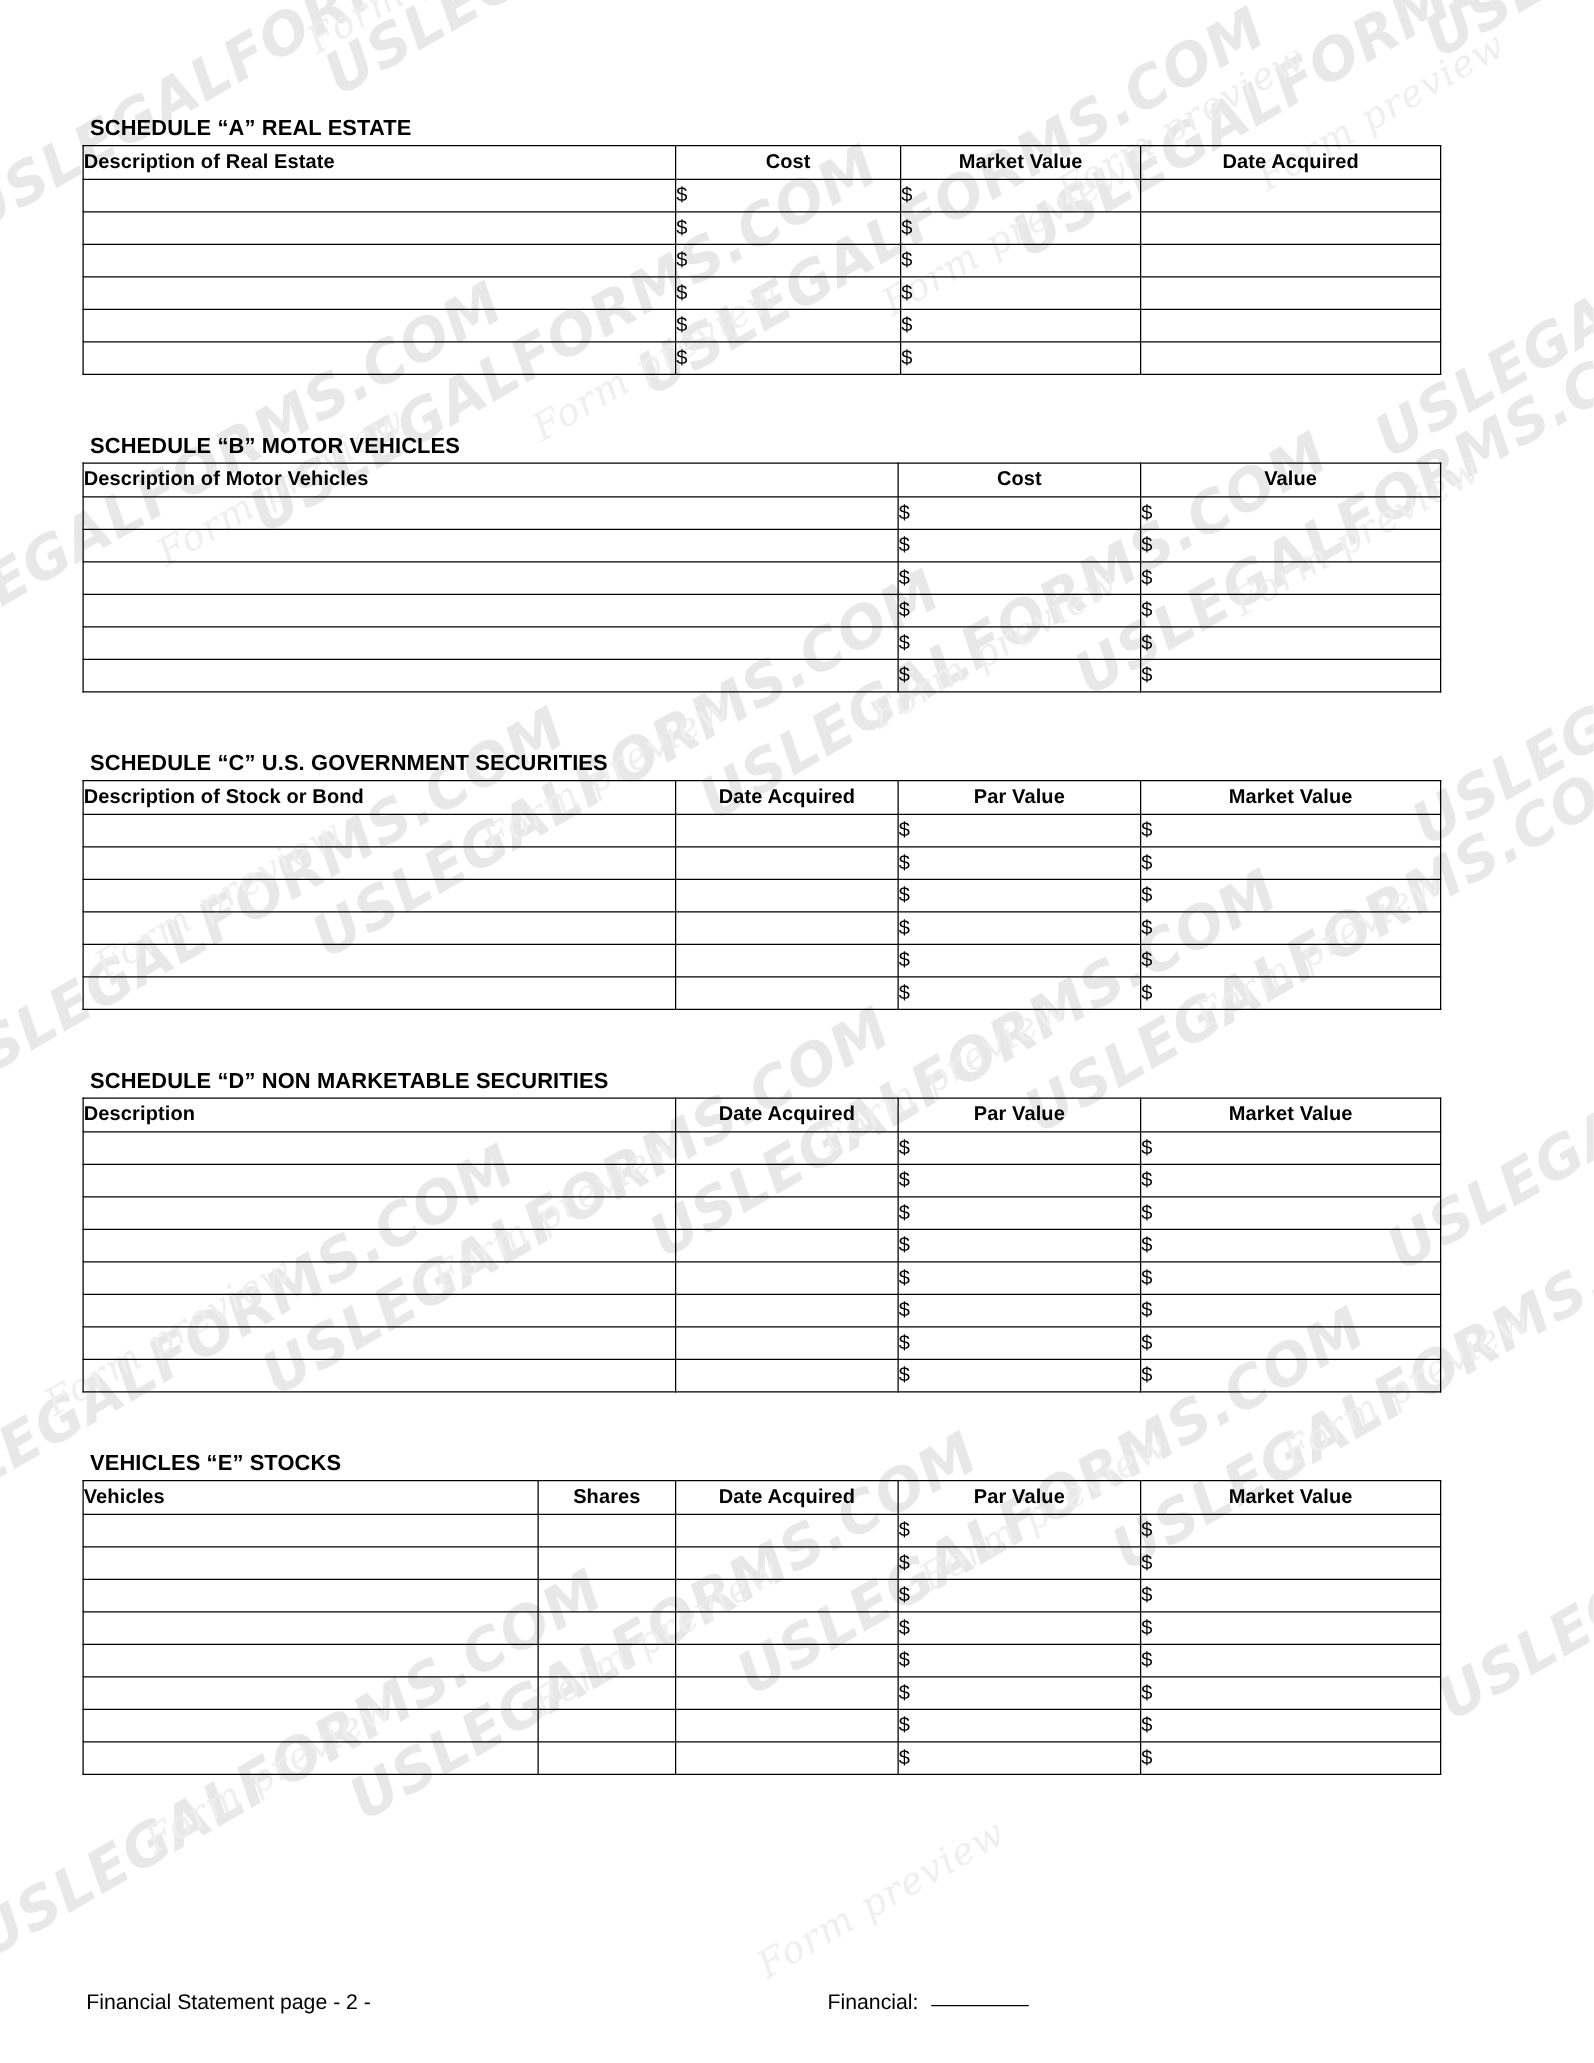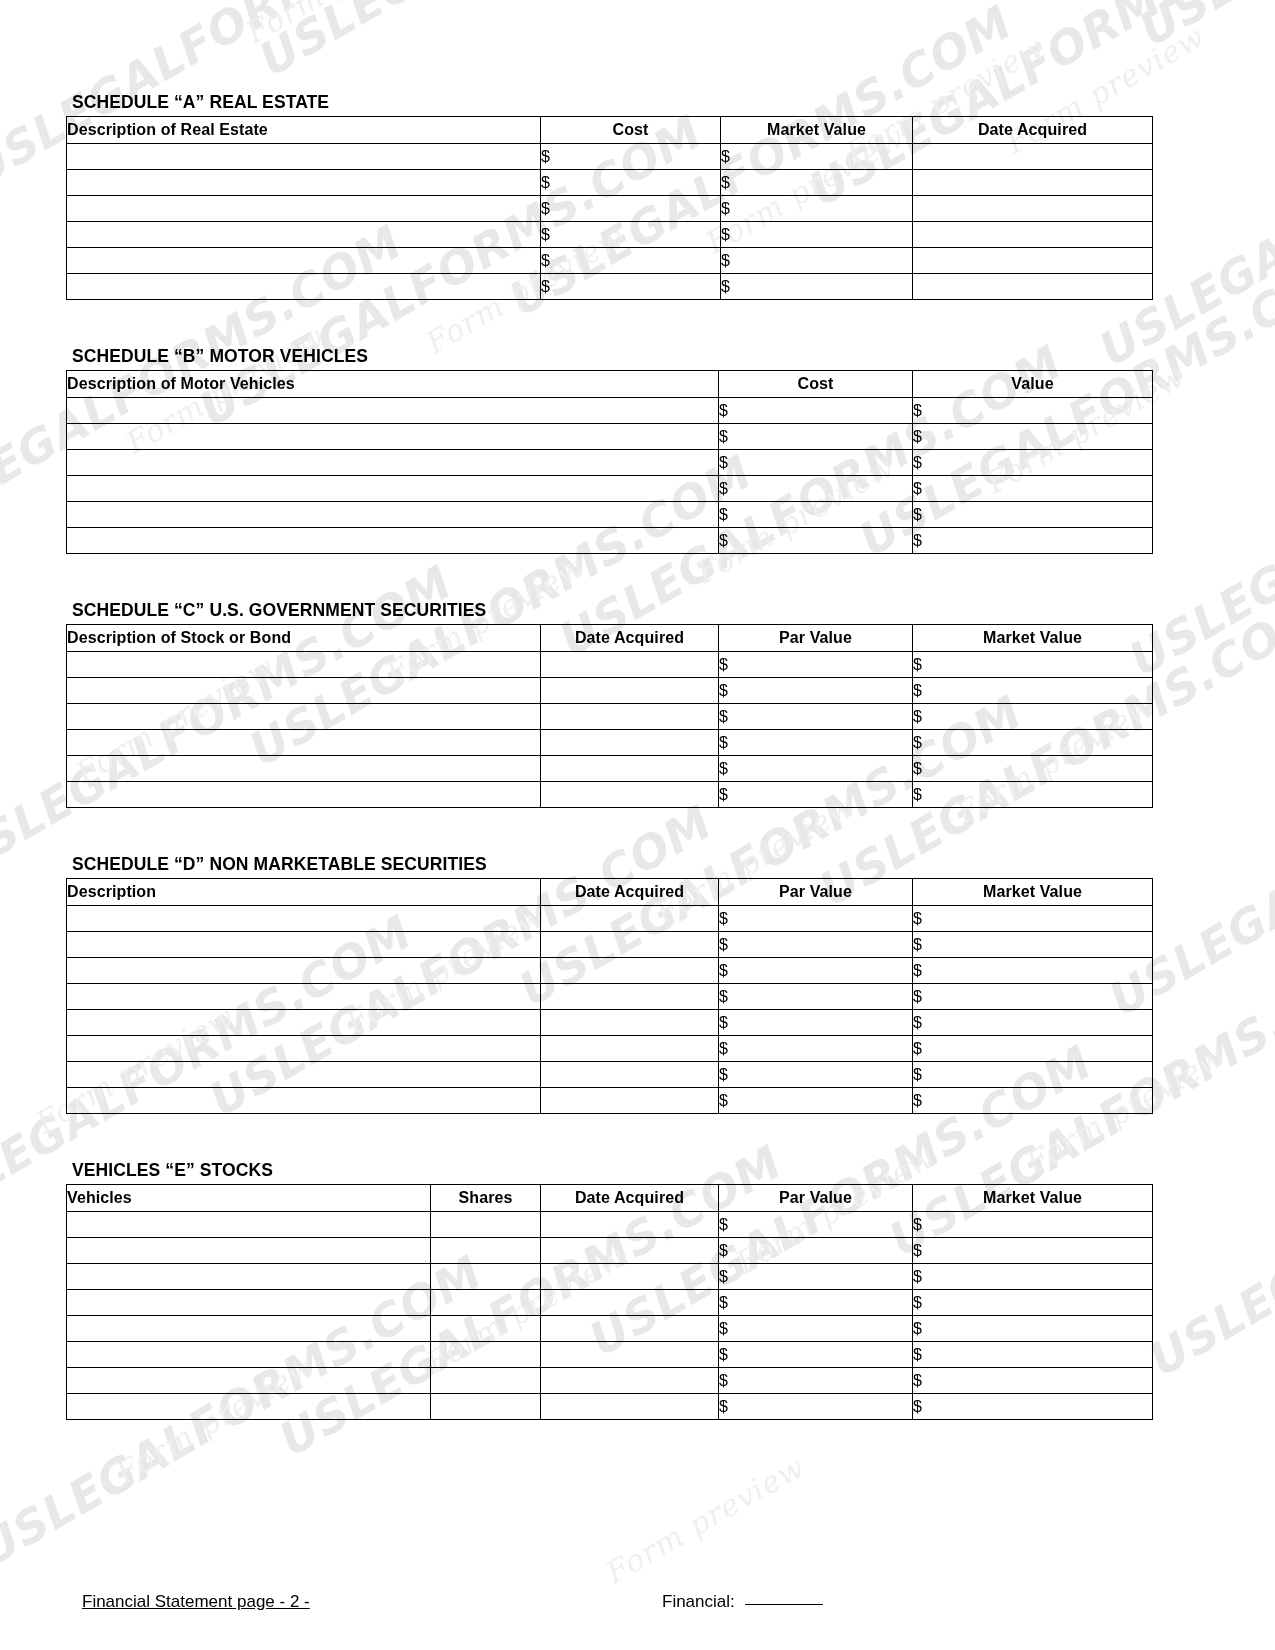--- a/index.html
+++ b/index.html
@@ -115,24 +115,23 @@
     position: absolute;
     left: 66px;
     top: 1592px;
     width: 1086px;
     font-family: "Liberation Sans", sans-serif;
     font-size: 17px;
     z-index: 2;
   }
   #footer .foot-left {
     position: absolute;
-    left: 16px;
+    left: 3px;
     top: 0;
     white-space: nowrap;
-    text-decoration: underline;
   }
   #footer .foot-right {
     position: absolute;
     left: 596px;
     top: 0;
     white-space: nowrap;
   }
   #footer .initials-rule {
     display: inline-block;
     width: 78px;

